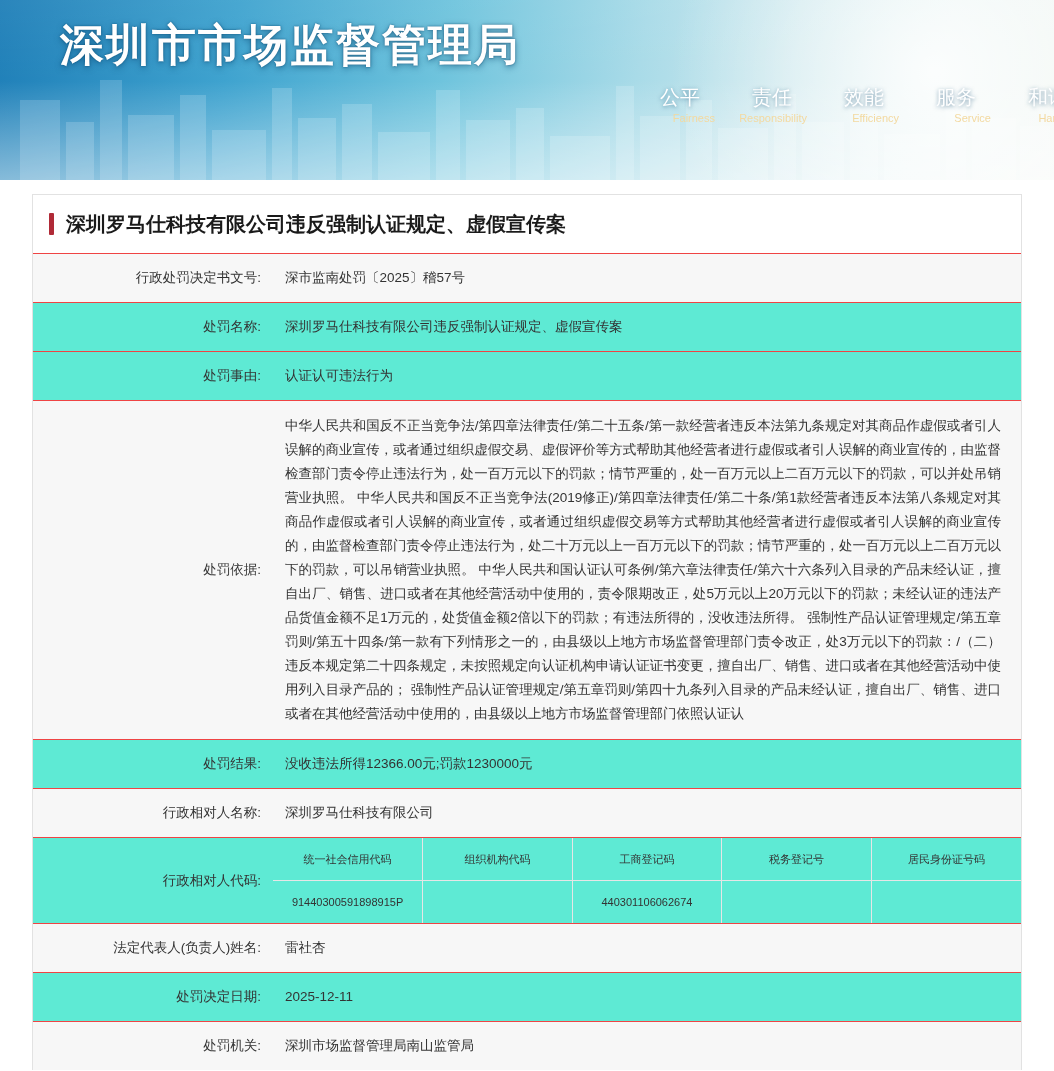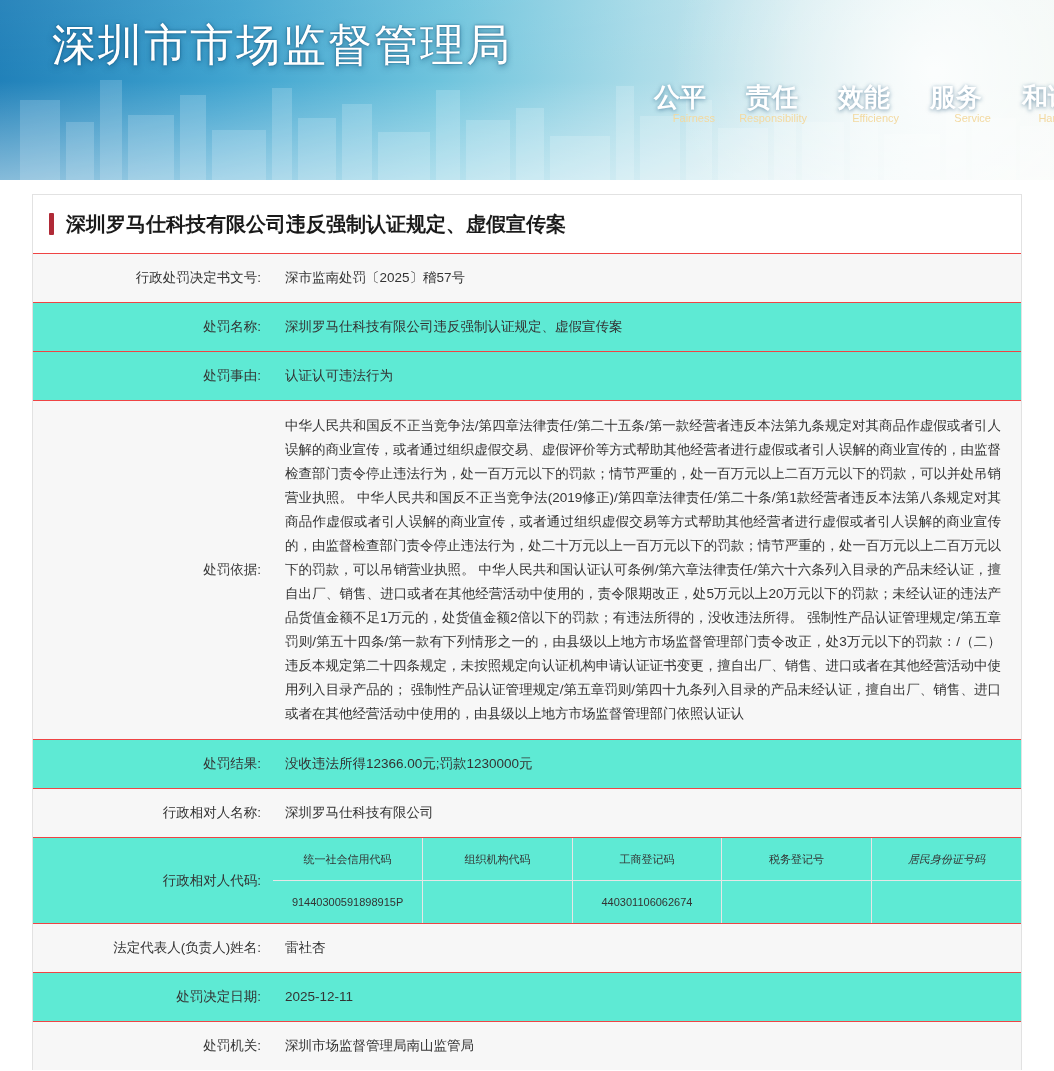--- a/index.html
+++ b/index.html
@@ -38,24 +38,24 @@
   .banner .glow {
     position: absolute;
     right: 0;
     top: 0;
     width: 480px;
     height: 180px;
     background: radial-gradient(circle at 75% 40%, rgba(255,255,255,0.85) 0%, rgba(255,255,255,0.25) 45%, rgba(255,255,255,0) 70%);
   }
   .banner-title {
     position: absolute;
-    left: 52px;
+    left: 60px;
     top: 16px;
     font-size: 44px;
-    font-weight: normal;
+    font-weight: bold;
     letter-spacing: 2px;
     color: #ffffff;
     text-shadow: 0 2px 6px rgba(10,70,110,0.55), 0 0 2px rgba(10,70,110,0.8);
     white-space: nowrap;
     text-align: right;
   }
   .banner-subtitle {
     position: absolute;
     left: 74px;
     top: 80px;
@@ -71,22 +71,22 @@
     left: 645px;
     top: 84px;
     display: flex;
     gap: 22px;
   }
   .value-item {
     text-align: center;
     min-width: 70px;
   }
   .value-cn {
-    font-size: 26px;
-    font-weight: bold;
+    font-size: 20px;
+    font-weight: normal;
     color: #ffffff;
     text-shadow: 0 1px 4px rgba(10,70,110,0.55);
     line-height: 26px;
     white-space: nowrap;
   }
   .value-en {
     font-size: 11px;
     color: #f3d9a0;
     line-height: 16px;
     white-space: nowrap;
@@ -185,21 +185,20 @@
     color: #333;
     line-height: 20px;
   }
   table.codes tr th:first-child,
   table.codes tr td:first-child {
     border-left: none;
   }
   table.codes tr th:last-child,
   table.codes tr td:last-child {
     border-right: none;
-    font-style: italic;
   }
   table.codes tr:first-child th {
     border-top: none;
   }
   table.codes tr:last-child td {
     border-bottom: none;
   }
   td.codes-cell {
     padding: 0 !important;
   }

